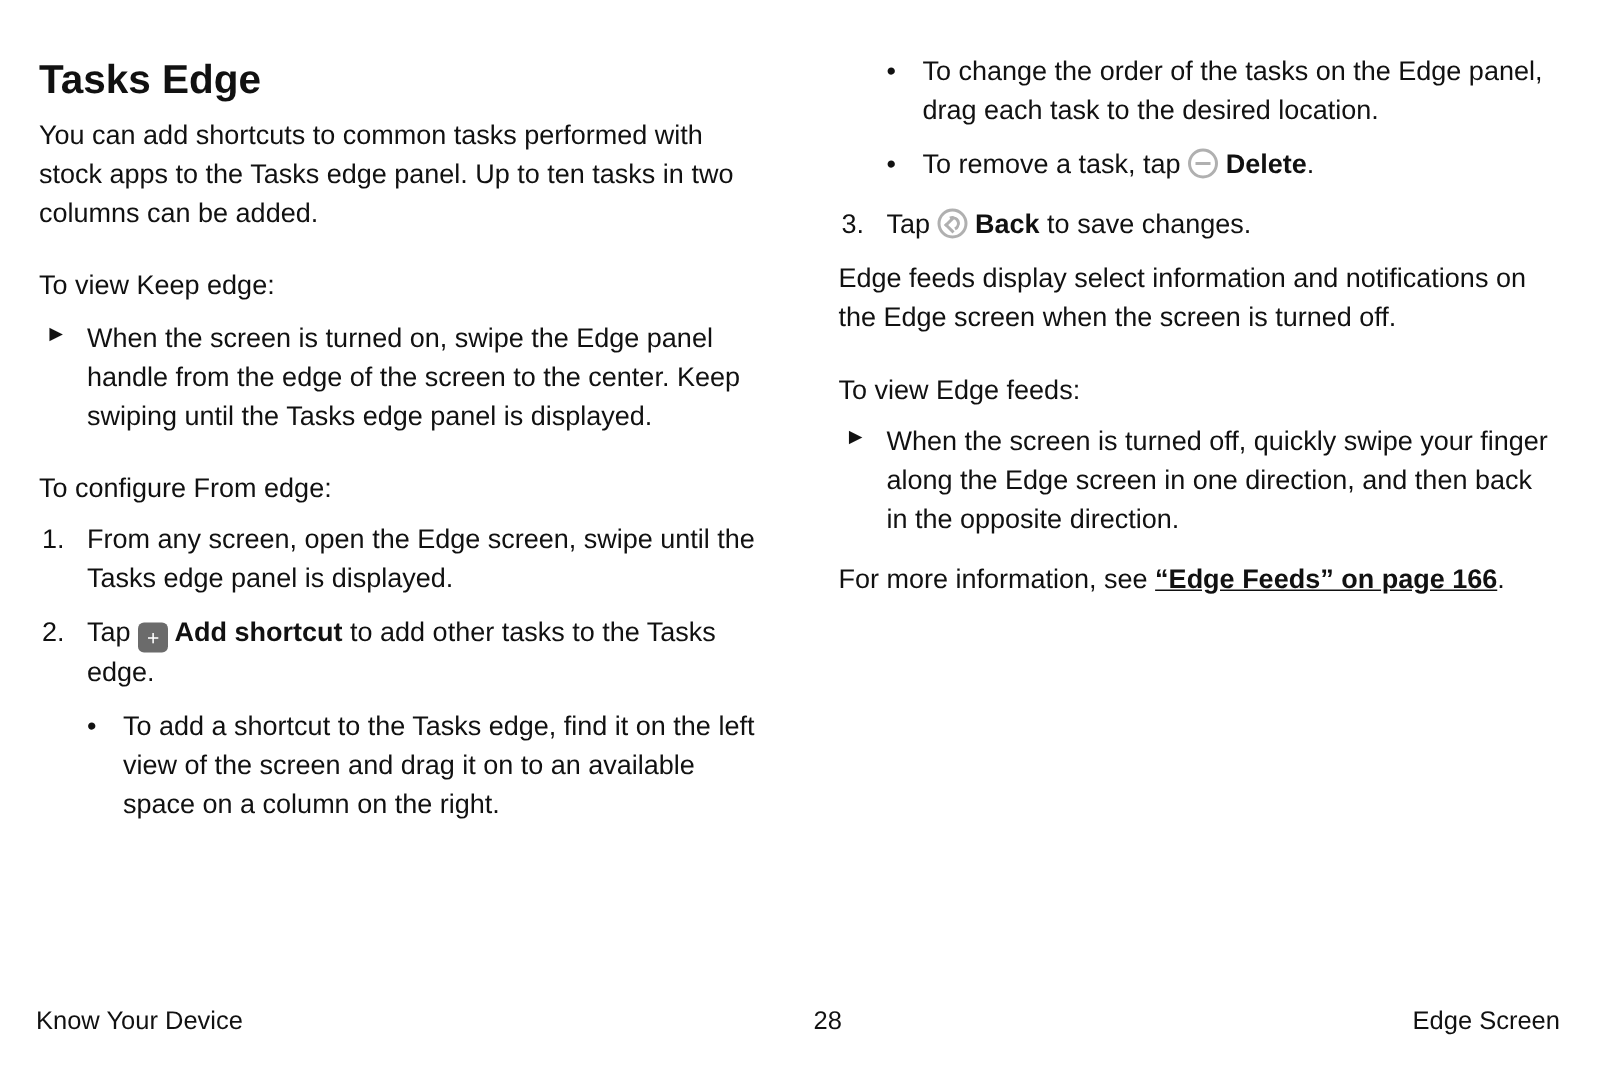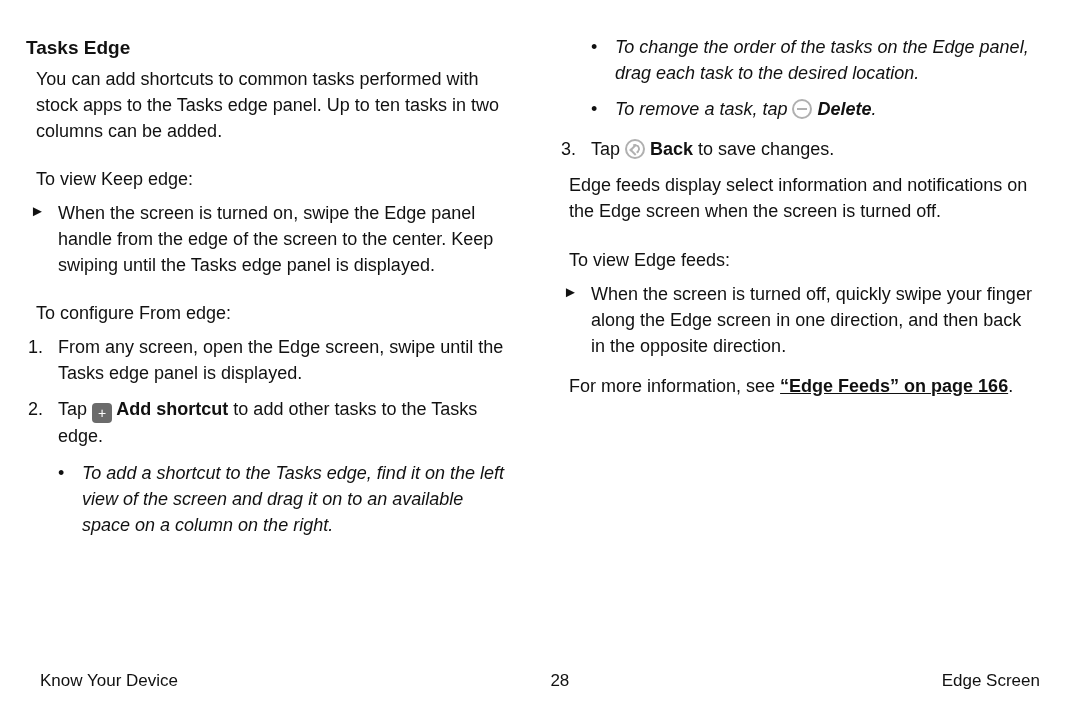--- a/index.html
+++ b/index.html
@@ -12,38 +12,38 @@
     height: 720px;
     padding: 34px 40px 30px 26px;
     position: relative;
   }
   .columns {
     display: flex;
     gap: 52px;
   }
   .col { flex: 1; }
   h2 {
-    font-size: 19px;
+    font-size: 27px;
     font-weight: bold;
     margin-bottom: 4px;
   }
-  p { margin-bottom: 14px; margin-left: 10px; }
+  p { margin-bottom: 14px; }
   .lead-label { margin-top: 22px; margin-bottom: 8px; }
   .arrow-item { display: flex; margin-bottom: 14px; padding-left: 4px;}
   .arrow-item .mark {
     flex: 0 0 28px;
     font-size: 15px;
   }
   .arrow-item .txt { flex: 1; }
   .num-item { display: flex; margin-bottom: 10px; }
   .num-item .num { flex: 0 0 32px; padding-left: 2px;}
   .num-item .txt { flex: 1; }
   .sub-bullet { display: flex; margin-top: 10px; padding-left: 32px; }
   .sub-bullet .dot { flex: 0 0 24px; text-align:left;}
-  .sub-bullet .txt { flex: 1; font-style: italic; }
+  .sub-bullet .txt { flex: 1; }
   .icon-box {
     display: inline-block;
     width: 20px; height: 20px;
     border-radius: 4px;
     background: #6b6b6b;
     color: #fff;
     text-align: center;
     line-height: 20px;
     font-size: 14px;
     vertical-align: -3px;
@@ -78,21 +78,21 @@
     border:2px solid #b0b0b0;
     border-radius:50%;
     border-left-color:transparent;
     border-bottom-color:transparent;
     transform:rotate(20deg);
   }
   .bold { font-weight: bold; }
   .link { font-weight: bold; text-decoration: underline; }
   .footer {
     position: absolute;
-    bottom: 26px; left: 40px; right: 40px;
+    bottom: 26px; left: 24px; right: 40px;
     display: flex; justify-content: space-between;
     font-size: 17px;
   }
 </style>
 </head>
 <body>
 
 <div class="columns">
   <div class="col">
     <h2>Tasks Edge</h2>

